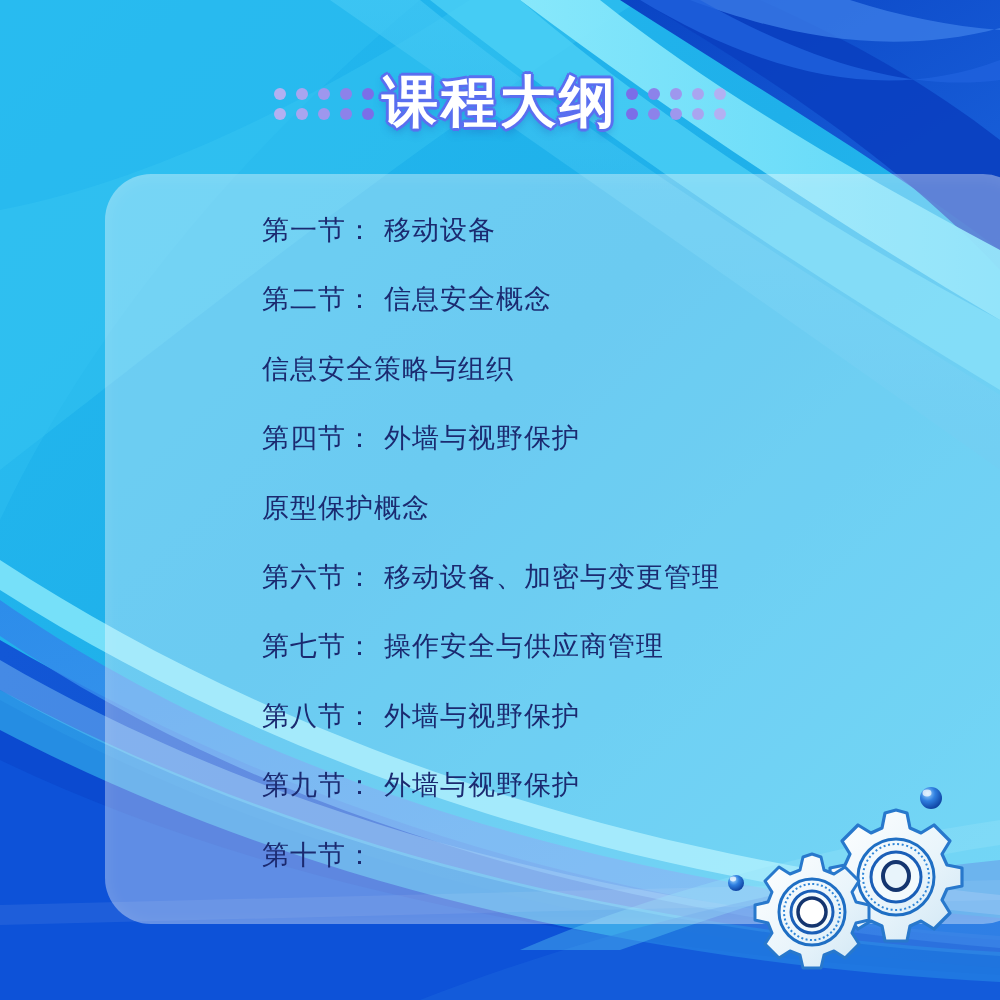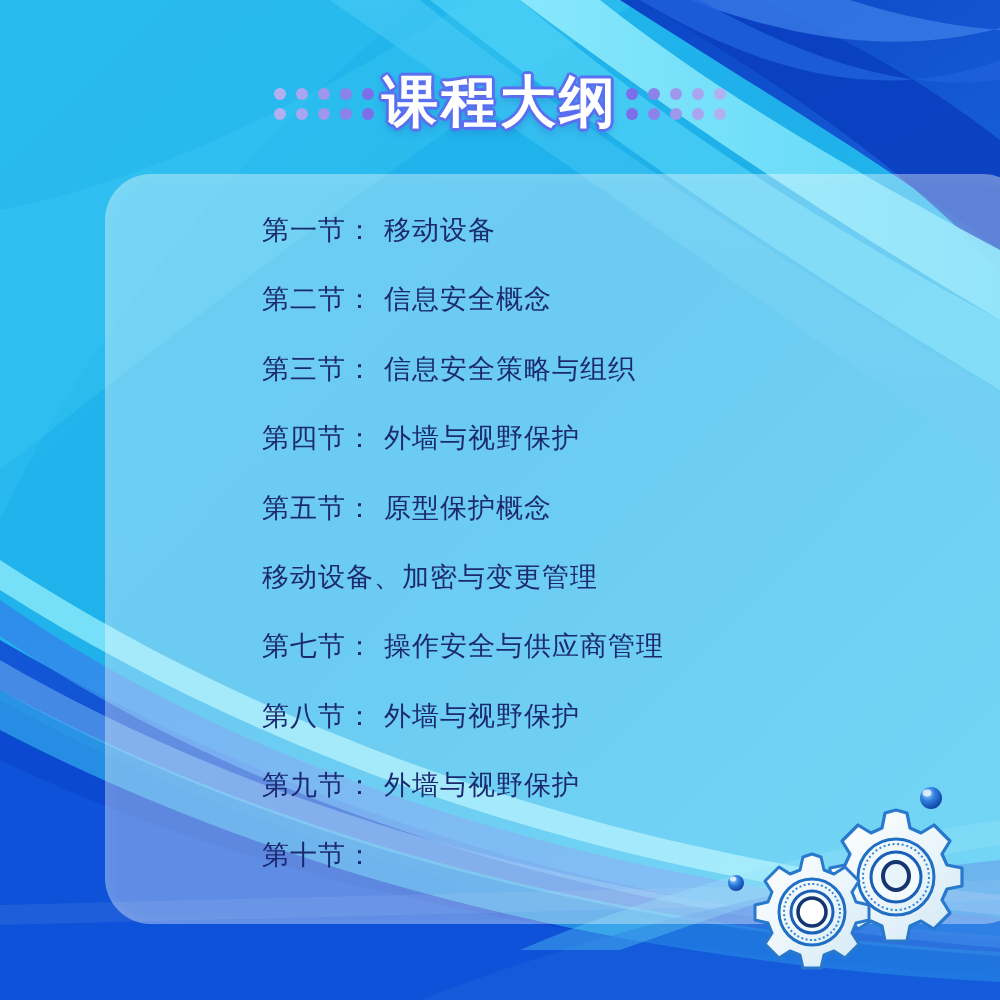--- a/index.html
+++ b/index.html
@@ -233,32 +233,31 @@
 
       <li class="outline-item">
         <span class="item-index">第一节：</span>
         <span class="item-title">移动设备</span>
       </li>
       <li class="outline-item">
         <span class="item-index">第二节：</span>
         <span class="item-title">信息安全概念</span>
       </li>
       <li class="outline-item">
-        <span class="item-index">第三节：</span>
         <span class="item-title">信息安全策略与组织</span>
       </li>
       <li class="outline-item">
         <span class="item-index">第四节：</span>
         <span class="item-title">外墙与视野保护</span>
       </li>
       <li class="outline-item">
-        <span class="item-index">第五节：</span>
         <span class="item-title">原型保护概念</span>
       </li>
       <li class="outline-item">
+        <span class="item-index">第六节：</span>
         <span class="item-title">移动设备、加密与变更管理</span>
       </li>
       <li class="outline-item">
         <span class="item-index">第七节：</span>
         <span class="item-title">操作安全与供应商管理</span>
       </li>
       <li class="outline-item">
         <span class="item-index">第八节：</span>
         <span class="item-title">外墙与视野保护</span>
       </li>

